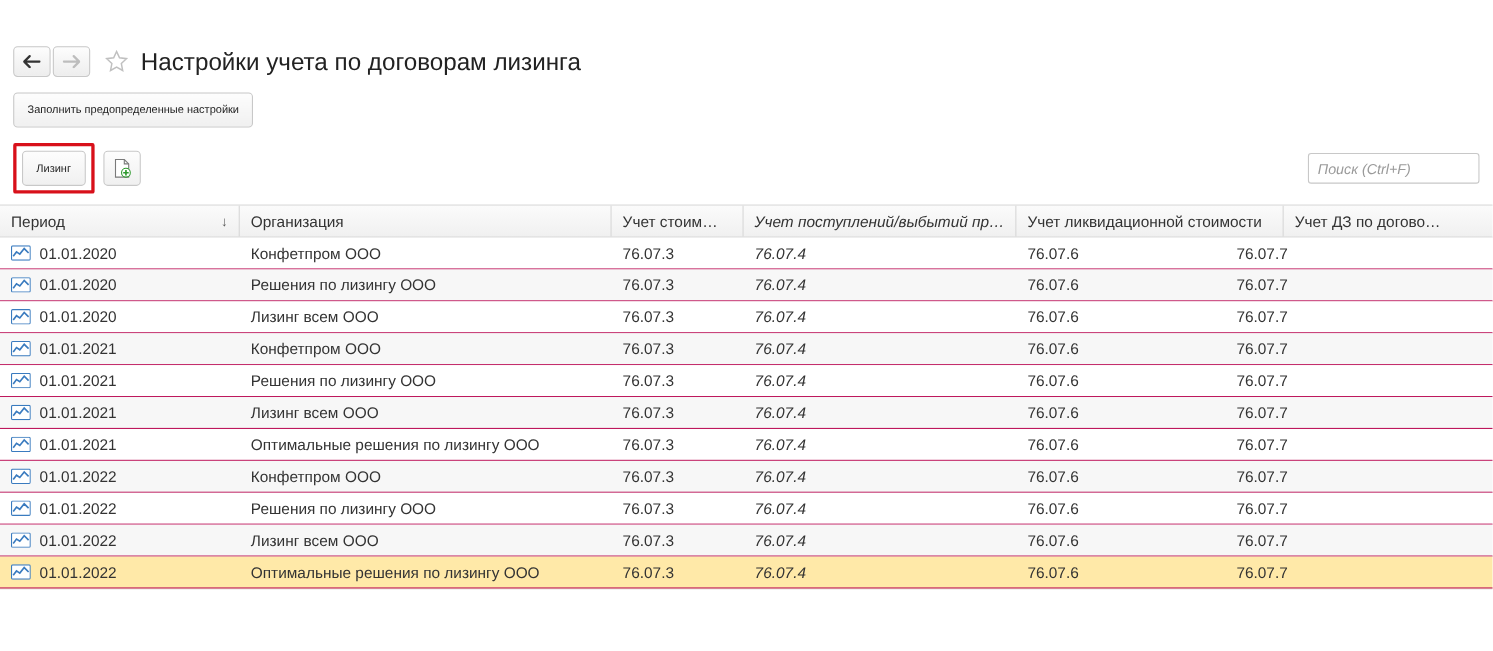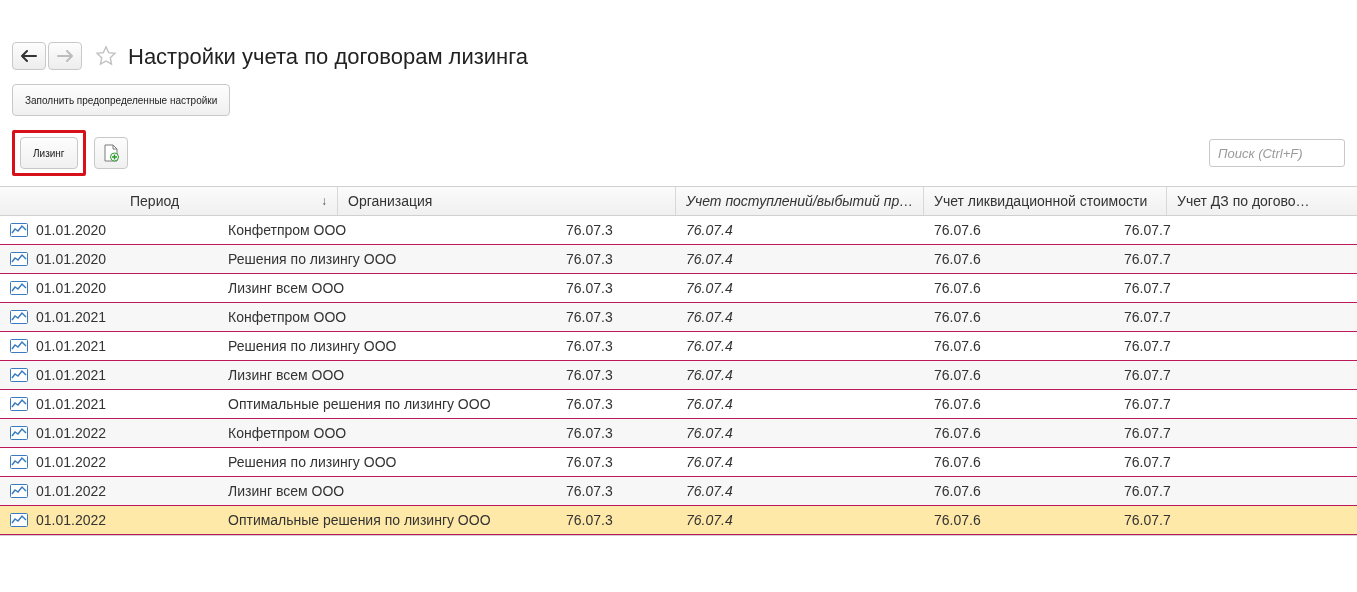--- a/index.html
+++ b/index.html
@@ -85,21 +85,21 @@
     border: 1px solid #c8c8c8;
     border-radius: 4px;
     background: linear-gradient(#fdfdfd, #f0f0f0);
     display: inline-flex;
     align-items: center;
     justify-content: center;
     cursor: pointer;
   }
   .spacer { flex: 1; }
   .search-input {
-    width: 136px;
+    width: 156px;
     height: 28px;
     border: 1px solid #c8c8c8;
     border-radius: 3px;
     padding: 0 8px;
     font-size: 13px;
     color: #333;
     font-style: italic;
   }
   .search-input::placeholder { color: #9a9a9a; font-style: italic; }
 
@@ -203,20 +203,23 @@
 
 <div class="table">
   <div class="thead">
     <div class="th col-period">
       <span>Период</span>
       <span class="sort-arrow">↓</span>
     </div>
     <div class="th col-org">
       <span>Организация</span>
     </div>
+    <div class="th col-c1">
+      <span>Учет стоим…</span>
+    </div>
     <div class="th col-c2">
       <span>Учет поступлений/выбытий пр…</span>
     </div>
     <div class="th col-c4">
       <span>Учет ликвидационной стоимости</span>
     </div>
     <div class="th col-c3">
       <span>Учет ДЗ по догово…</span>
     </div>
   </div>

